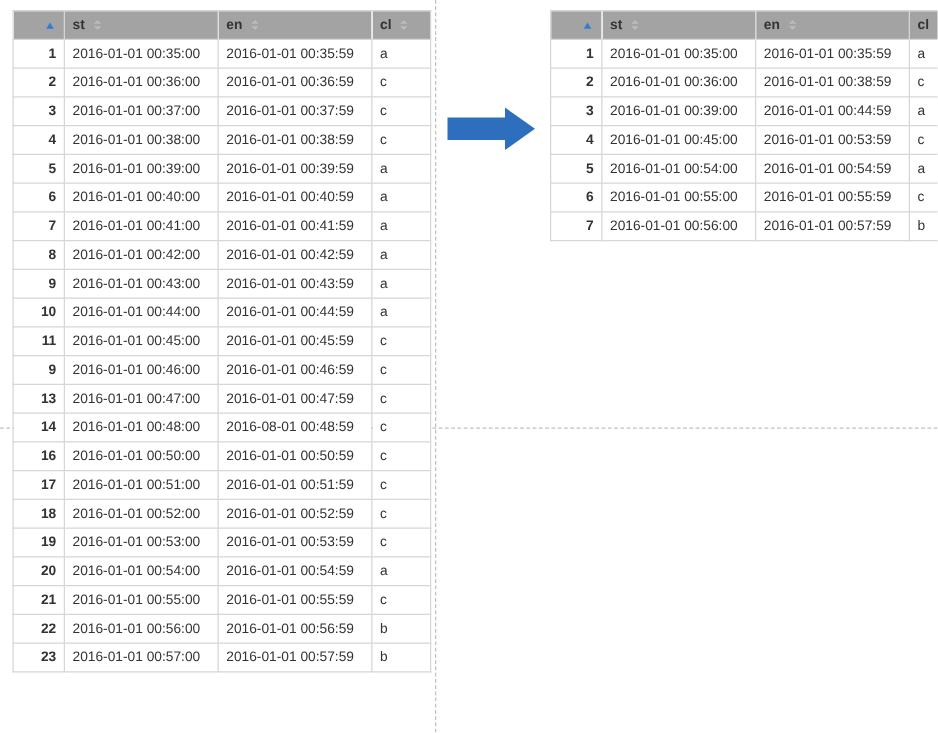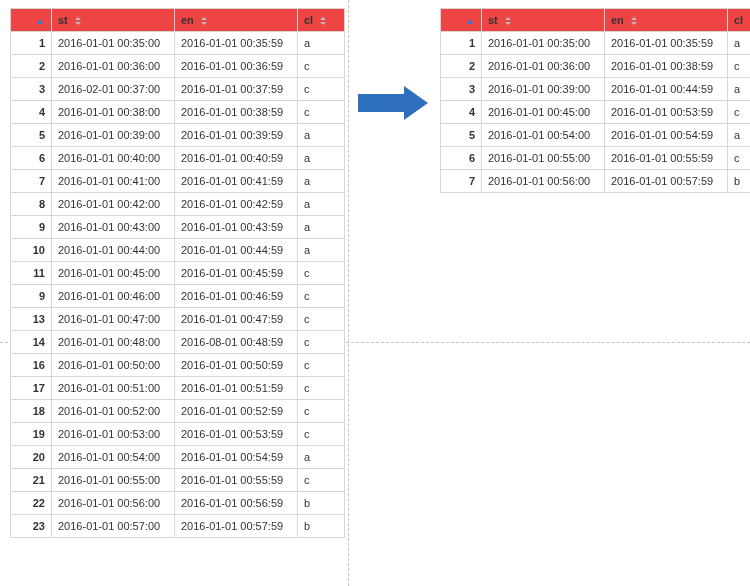--- a/index.html
+++ b/index.html
@@ -37,21 +37,21 @@
   th, td {
     border: 1px solid #d6d6d6;
     padding: 4px 6px;
     text-align: left;
     white-space: nowrap;
     overflow: hidden;
     background: #fff;
     height: 14px;
   }
   th {
-    background: #ef4444;
+    background: #a3a3a3;
     font-weight: bold;
   }
   .col-idx { width: 28px; text-align: right; }
   .col-st  { width: 110px; }
   .col-en  { width: 110px; margin-left: 28px; }
   .col-cl  { width: 34px; }
   td.idx { text-align: right; font-weight: bold; }
 
   .sort-icon {
     display: inline-block;
@@ -169,21 +169,21 @@
             <td class="col-cl">a</td>
           </tr>
           <tr>
             <td class="idx col-idx">2</td>
             <td class="col-st">2016-01-01 00:36:00</td>
             <td class="col-en">2016-01-01 00:36:59</td>
             <td class="col-cl">c</td>
           </tr>
           <tr>
             <td class="idx col-idx">3</td>
-            <td class="col-st">2016-02-01 00:37:00</td>
+            <td class="col-st">2016-01-01 00:37:00</td>
             <td class="col-en">2016-01-01 00:37:59</td>
             <td class="col-cl">c</td>
           </tr>
           <tr>
             <td class="idx col-idx">4</td>
             <td class="col-st">2016-01-01 00:38:00</td>
             <td class="col-en">2016-01-01 00:38:59</td>
             <td class="col-cl">c</td>
           </tr>
           <tr>

